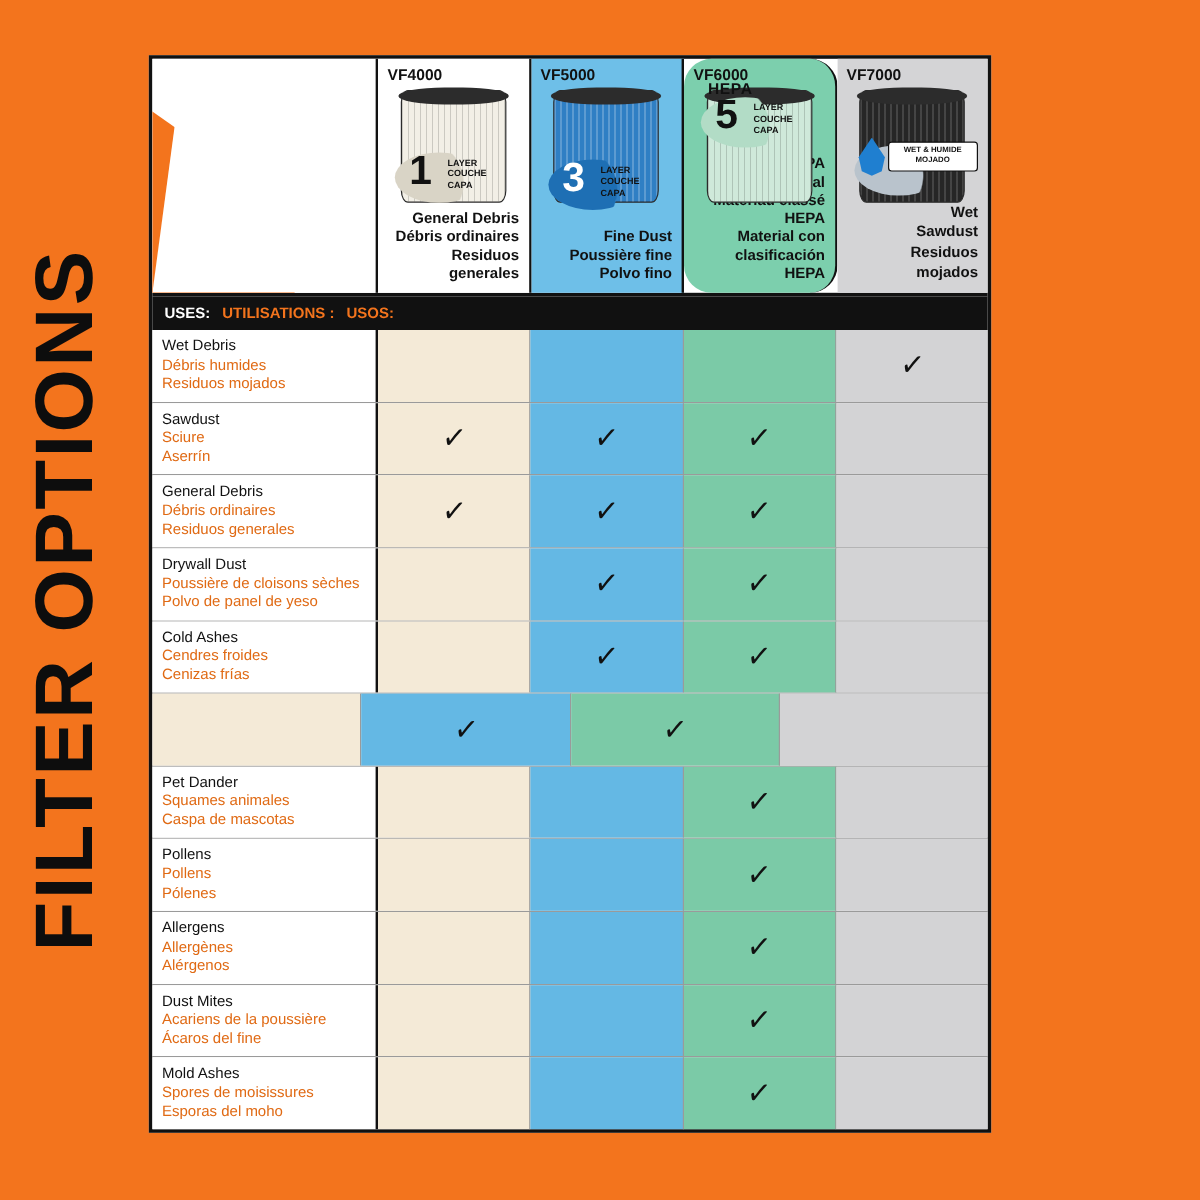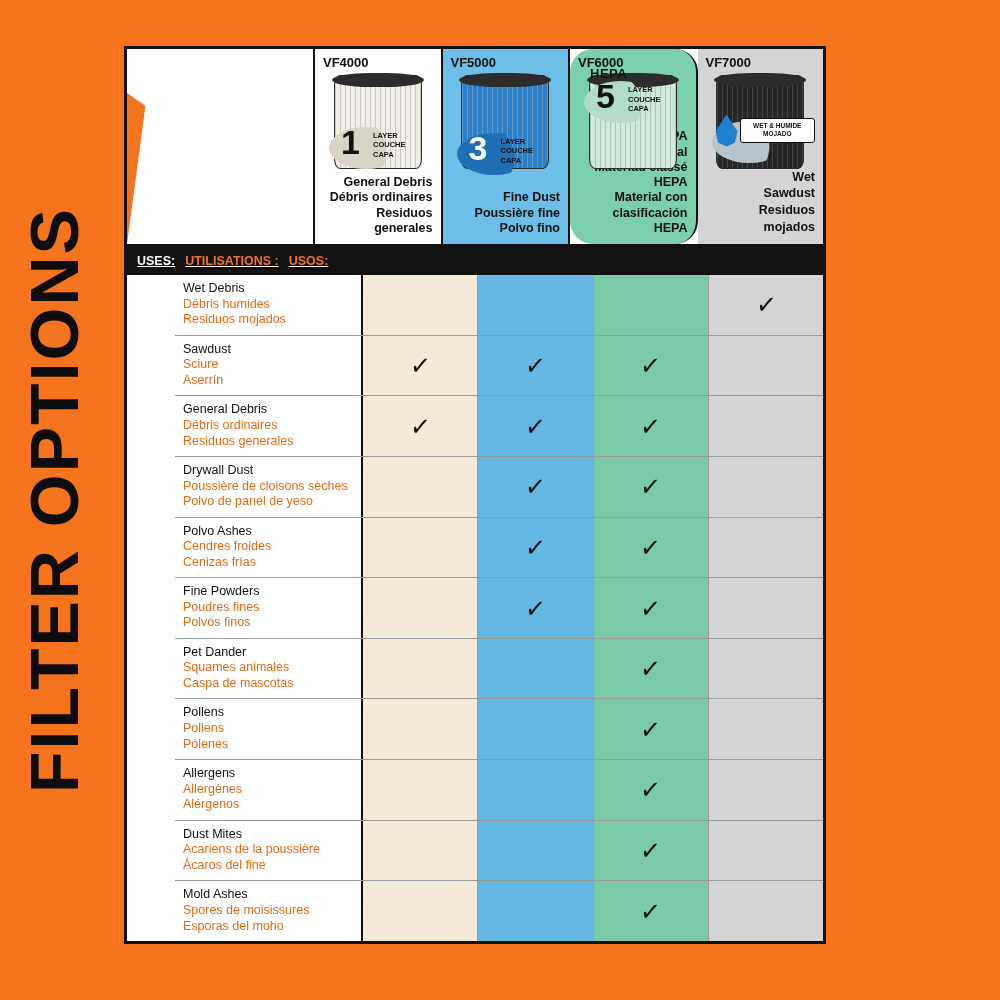--- a/index.html
+++ b/index.html
@@ -191,33 +191,31 @@
   .usesbar{
     background:#111;
     color:#fff;
     height:28px;
     display:flex;
     align-items:center;
     padding-left:10px;
     gap:10px;
     font-size:12.5px;
     font-weight:bold;
-    text-decoration:underline;
   }
   .usesbar .en{color:#ffffff;}
   .usesbar .fr,.usesbar .es{color:#f3741d;text-align:right;}
 
   
   .rows{height:calc(100% - 198px - 28px);display:flex;flex-direction:column;}
   .row{
     flex:1;
     display:flex;
     border-bottom:1px solid #9a9a9a;
     box-sizing:border-box;
-    margin-left:48px;
   }
   .row:last-child{border-bottom:none;}
   .rowlabel{
     width:188px;
     box-sizing:border-box;
     border-right:2px solid #111;
     padding:6px 8px 4px 8px;
     background:#ffffff;
     line-height:1.25;
   }
@@ -430,43 +428,38 @@
           </div>
           <div class="cell c6000">
             <span class="check">✓</span>
           </div>
           <div class="cell c7000">
             <span class="check hidden">✓</span>
           </div>
         </div>
         <div class="row">
           <div class="rowlabel">
-            <div class="en">Polvo Ashes</div>
+            <div class="en">Cold Ashes</div>
             <div class="fr">Cendres froides</div>
             <div class="es">Cenizas frías</div>
           </div>
           <div class="cell c4000">
             <span class="check hidden">✓</span>
           </div>
           <div class="cell c5000">
             <span class="check">✓</span>
           </div>
           <div class="cell c6000">
             <span class="check">✓</span>
           </div>
           <div class="cell c7000">
             <span class="check hidden">✓</span>
           </div>
         </div>
         <div class="row">
-          <div class="rowlabel">
-            <div class="en">Fine Powders</div>
-            <div class="fr">Poudres fines</div>
-            <div class="es">Polvos finos</div>
-          </div>
           <div class="cell c4000">
             <span class="check hidden">✓</span>
           </div>
           <div class="cell c5000">
             <span class="check">✓</span>
           </div>
           <div class="cell c6000">
             <span class="check">✓</span>
           </div>
           <div class="cell c7000">

